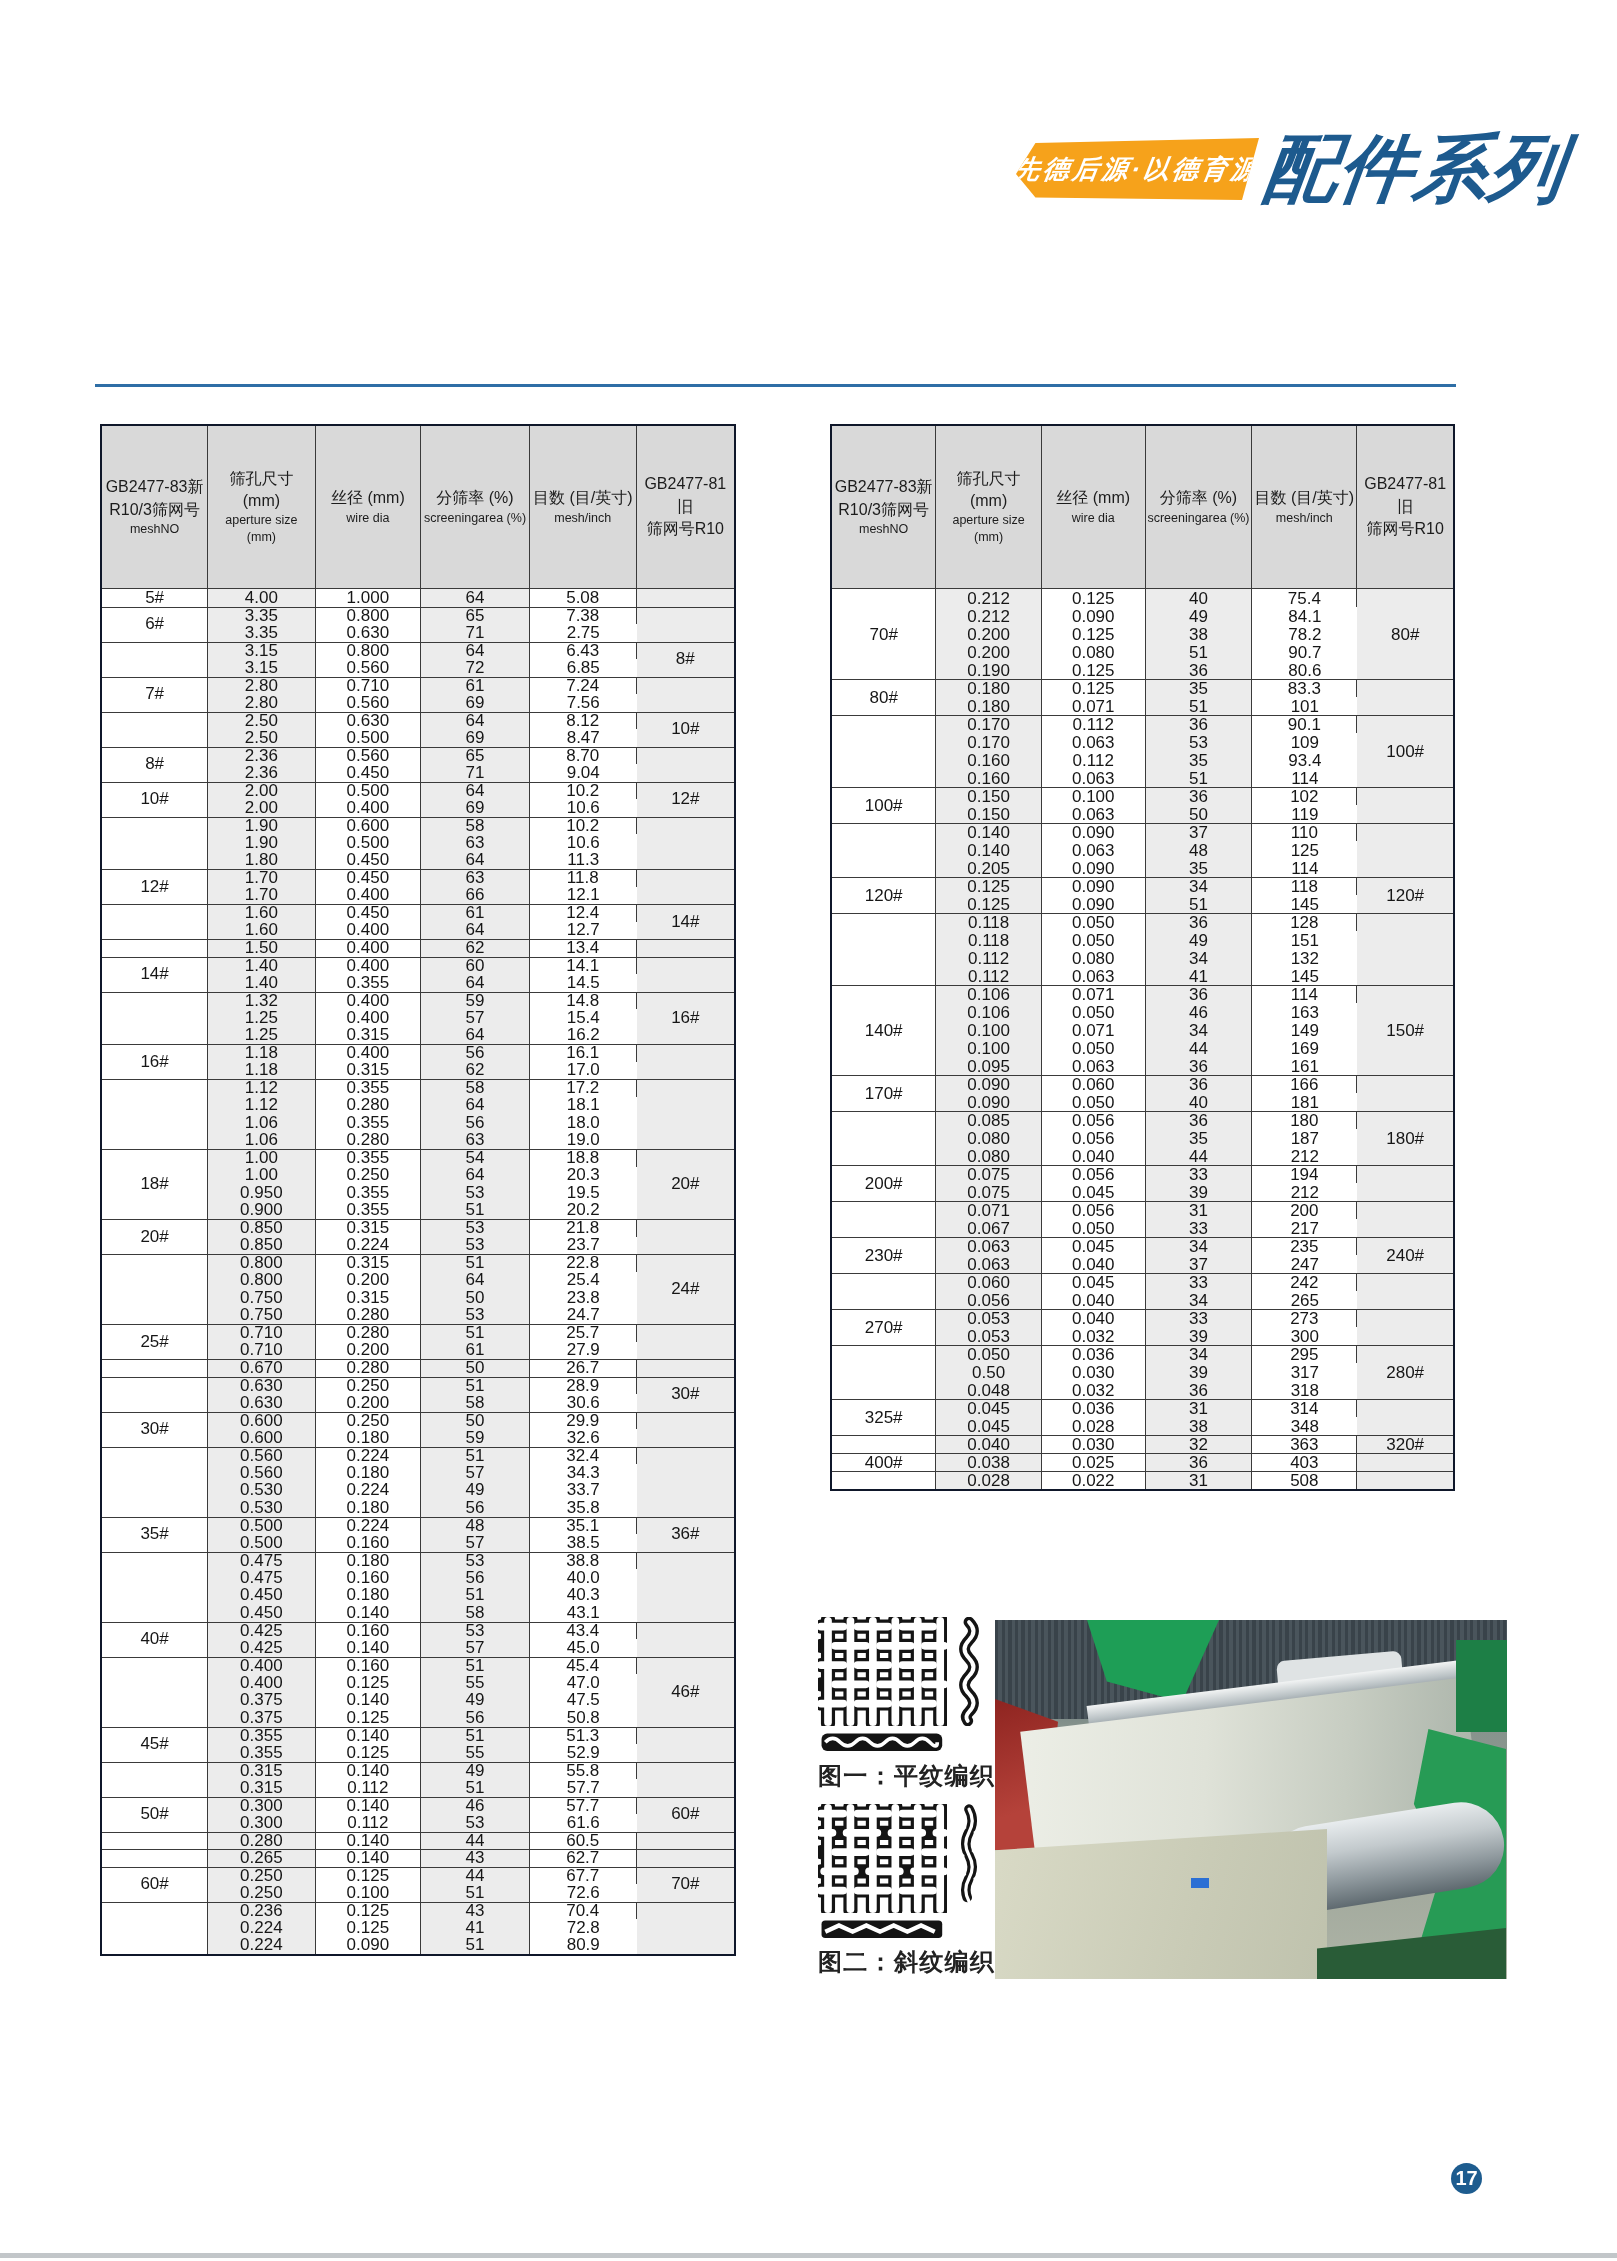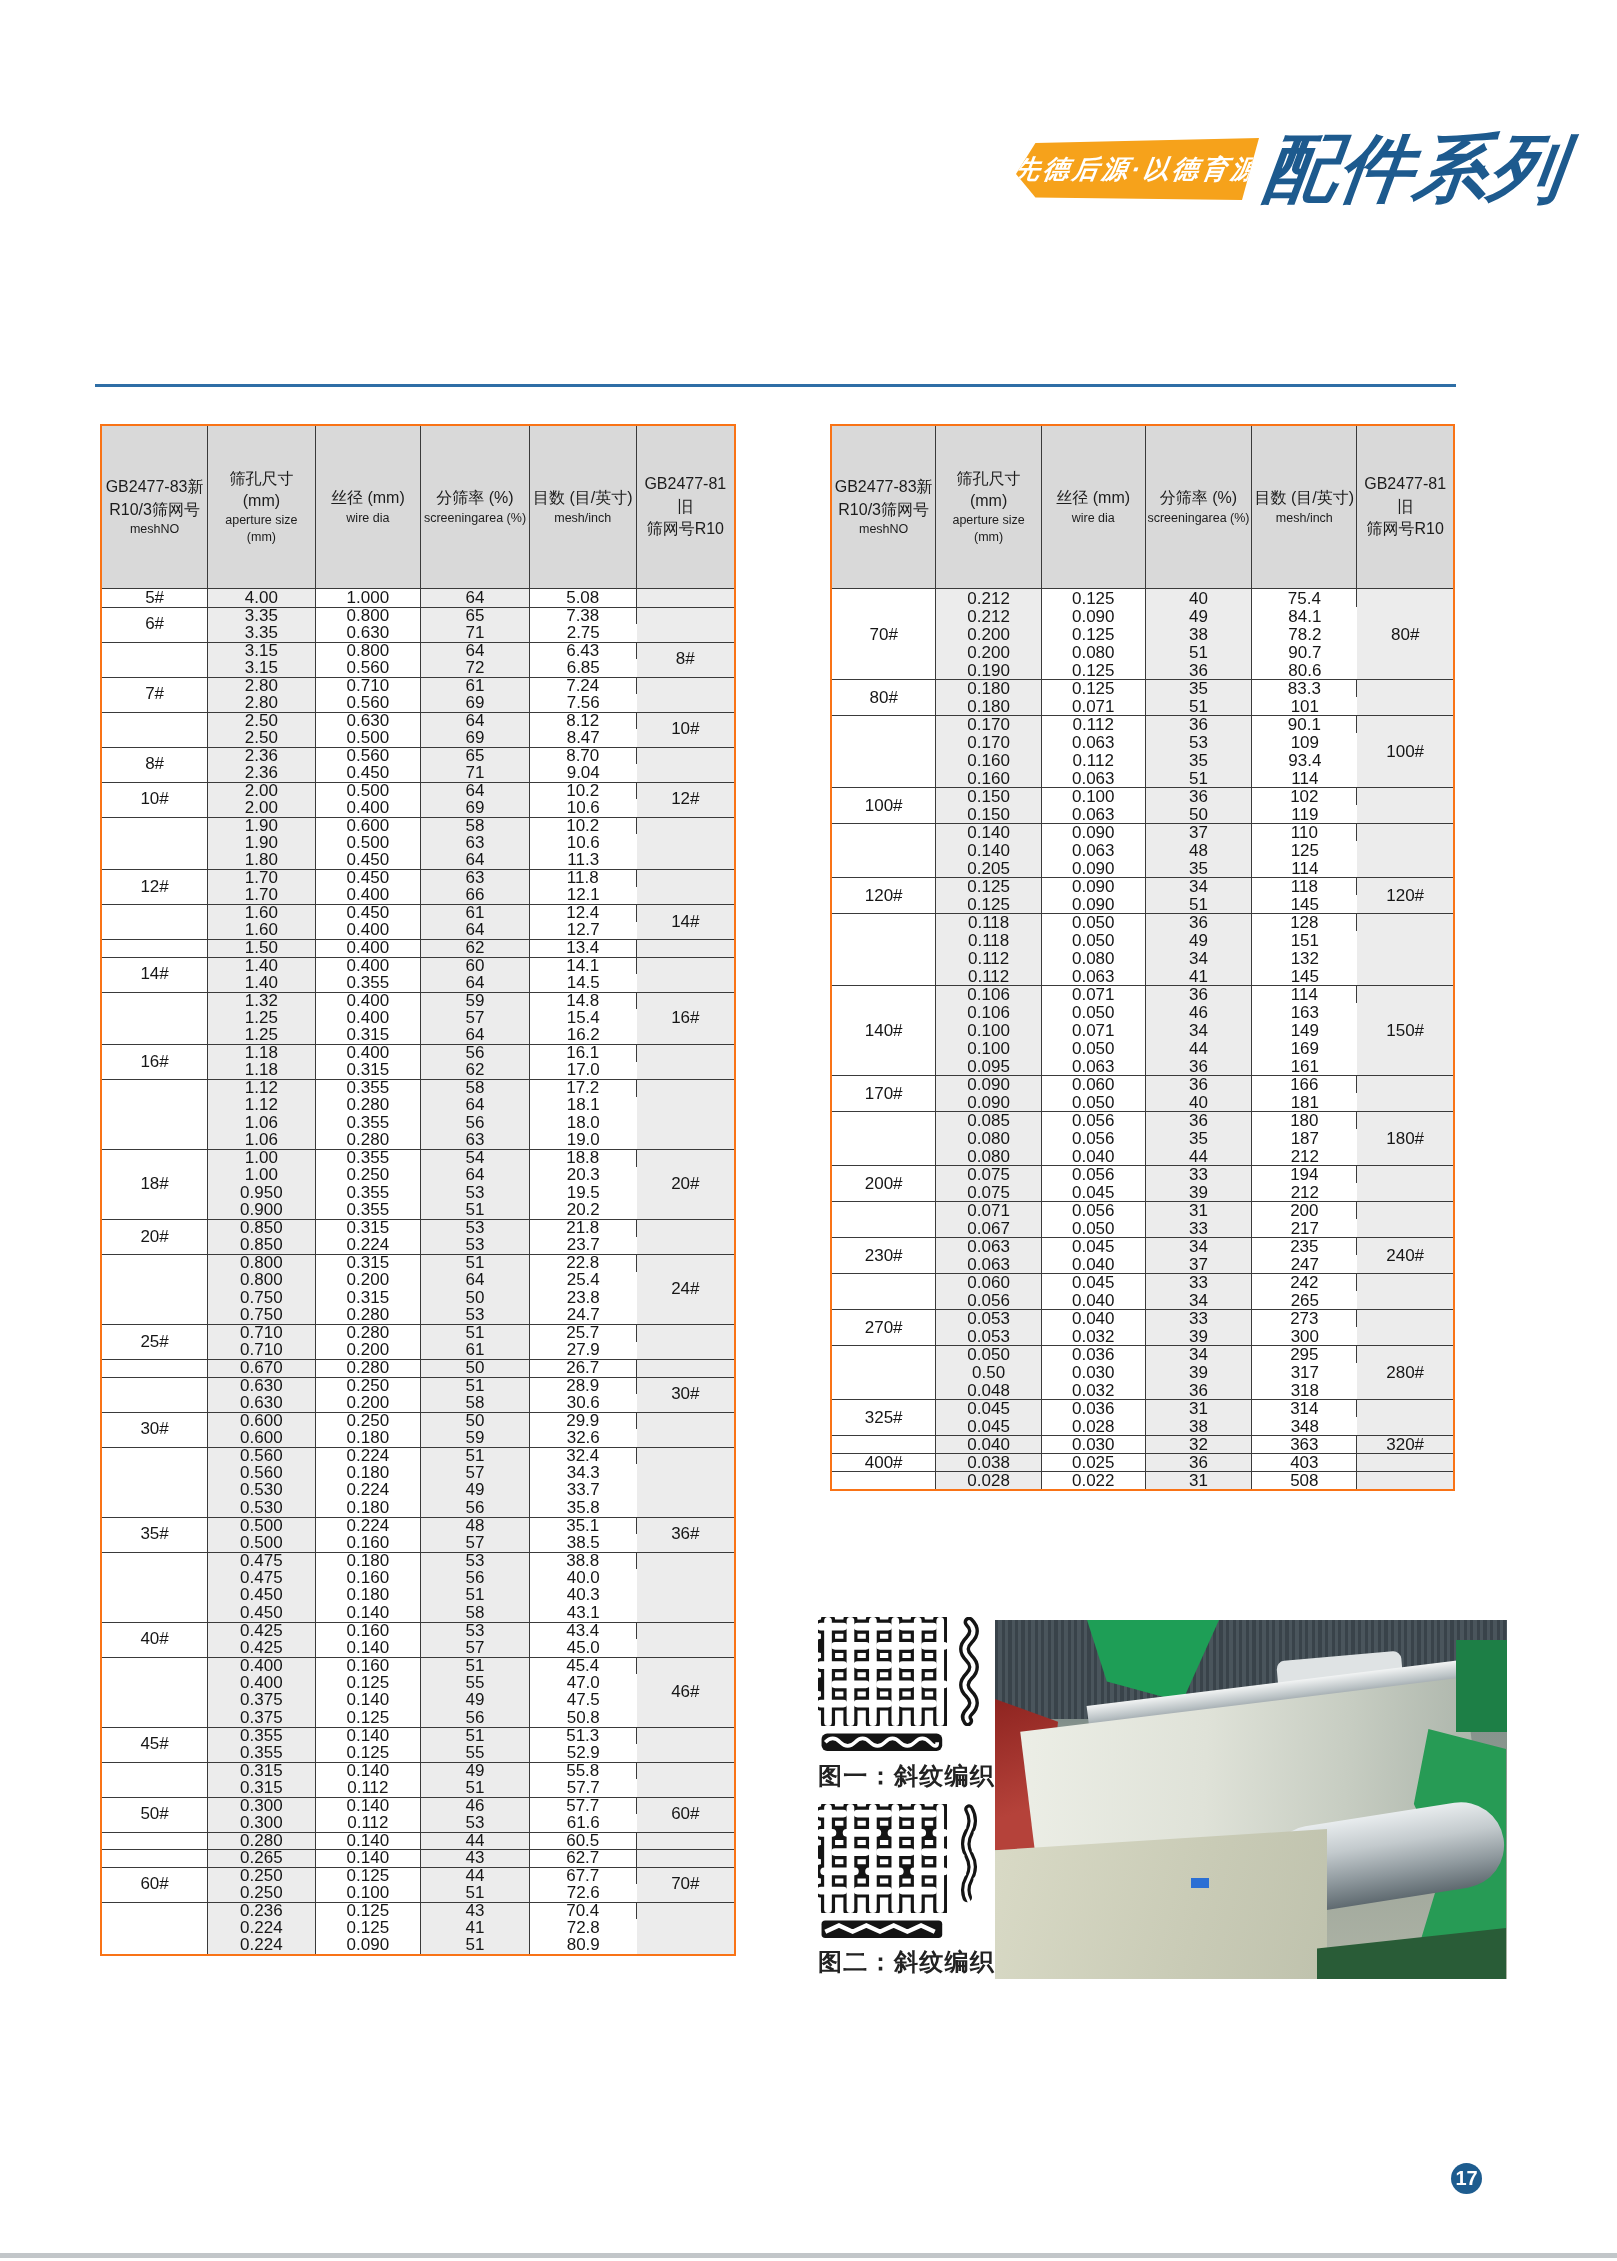--- a/index.html
+++ b/index.html
@@ -16,21 +16,21 @@
   .series{margin-left:5.3px;font-size:74px;font-weight:900;font-style:italic;color:#1d5a8e;
           transform:skewX(-7deg);line-height:1;letter-spacing:1.3px;white-space:nowrap;}
 
   
   .title{position:absolute;left:95px;top:266px;font-size:66px;font-weight:900;
          color:#1f5e91;letter-spacing:2px;white-space:nowrap;}
   .title-rule{position:absolute;left:95px;top:384px;width:1361px;height:3.3px;background:#2e6ea6;}
 
   
   table.spec{position:absolute;border-collapse:separate;border-spacing:0;table-layout:fixed;
-             border:2px solid #f97316;background:#ef4444;}
+             border:2px solid #0f172a;background:#ef4444;}
   #left-table{left:100px;top:424px;width:636px;}
   #right-table{left:830px;top:424px;width:625px;}
   .spec col.w1{width:16.8%}.spec col.w2{width:17.0%}.spec col.w3{width:16.7%}
   .spec col.w4{width:17.2%}.spec col.w5{width:16.9%}.spec col.w6{width:15.4%}
   .spec th{background:#d9d9d9;border-right:1.3px solid #3a3a3a;border-bottom:1.3px solid #3a3a3a;
            height:163px;box-sizing:border-box;vertical-align:middle;text-align:center;
            font-weight:normal;padding:0 1.3px;}
   .spec th:last-child{border-right:0;margin-left:28px;}
   .spec th .cn{font-size:16px;color:#1c1c1c;line-height:22.4px;}
   .spec th .en{font-size:12.5px;color:#1c1c1c;line-height:17px;}
@@ -1104,21 +1104,21 @@
         </svg>
         <svg width="26" height="109" viewBox="0 0 40 170" style="margin-left:9.2px">
           <path d="M20 8 q14 14 0 28 q-14 14 0 28 q14 14 0 28 q-14 14 0 28 q14 14 0 28 q-7 7 -2 14" fill="none" stroke="#141414" stroke-width="17" stroke-linecap="round"></path>
           <path d="M20 8 q14 14 0 28 q-14 14 0 28 q14 14 0 28 q-14 14 0 28 q14 14 0 28 q-7 7 -2 14" fill="none" stroke="#ffffff" stroke-width="6" stroke-linecap="round"></path>
         </svg>
       </div>
       <svg class="hstrip" width="129" height="22.4" viewBox="0 0 200 36">
         <rect x="2" y="4" width="194" height="28" rx="9" fill="#141414"></rect>
         <path d="M8 18 q12 -12 24 0 t24 0 t24 0 t24 0 t24 0 t24 0 t24 0 t12 0" fill="none" stroke="#ffffff" stroke-width="6"></path>
       </svg>
-      <div class="caption">图一：斜纹编织</div>
+      <div class="caption">图一：平纹编织</div>
     </div>
 
     <div class="fig2">
       <div class="fig-row">
         <svg width="129" height="109" viewBox="0 0 200 170">
           <g stroke-linecap="round">
             <g stroke="#141414" stroke-width="22">
               <line x1="4" y1="15" x2="196" y2="15"></line>
                 <line x1="4" y1="45" x2="196" y2="45"></line>
               <line x1="4" y1="75" x2="196" y2="75"></line>

